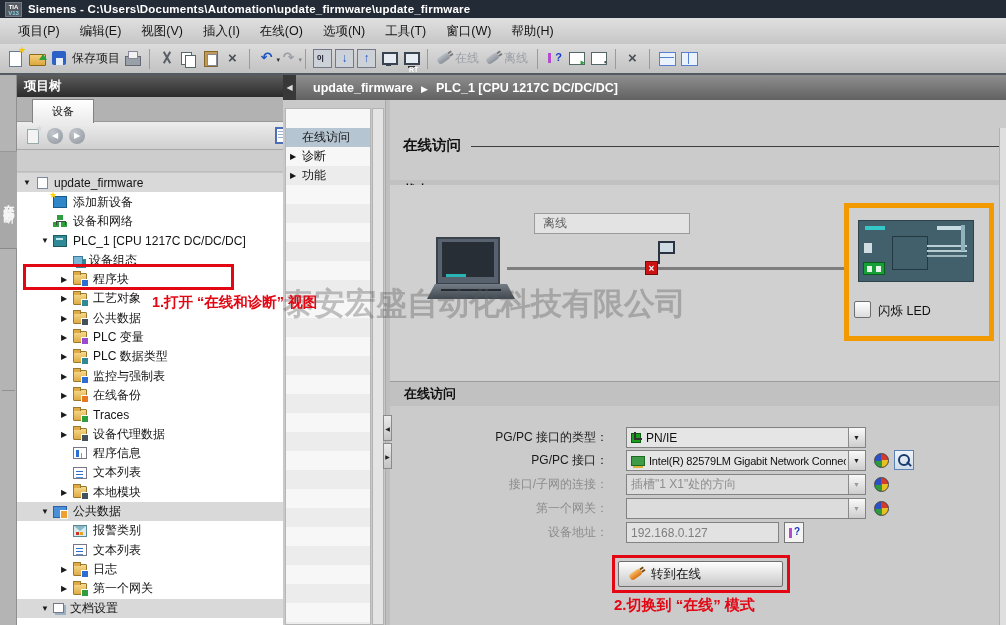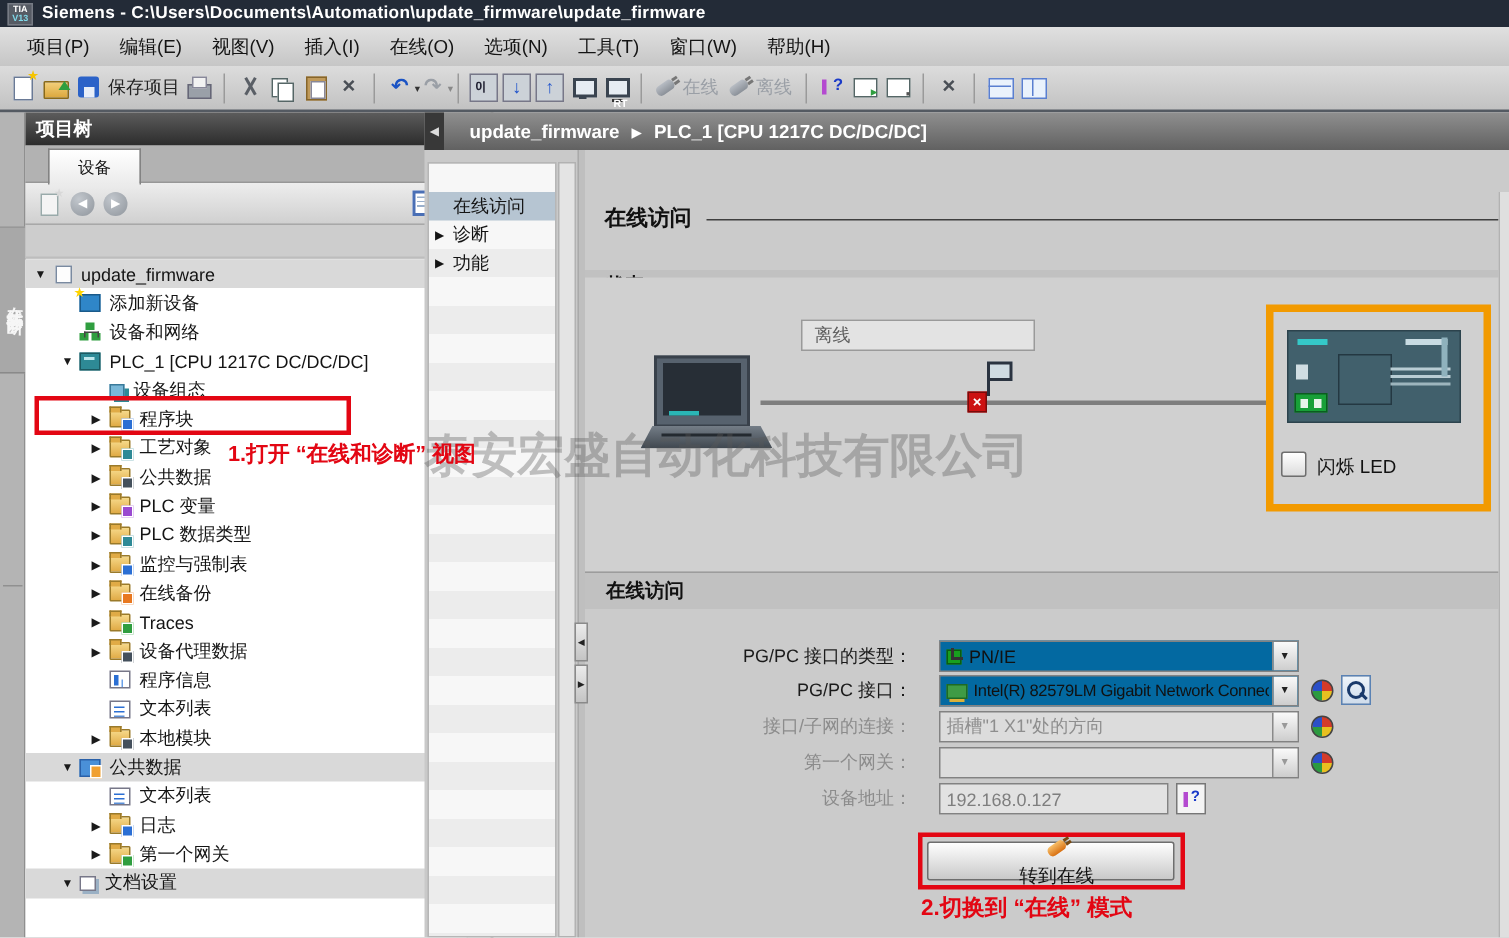--- a/index.html
+++ b/index.html
@@ -196,21 +196,21 @@
   .plc-port{position:absolute;left:4px;bottom:6px;width:22px;height:13px;background:#18a038;border:1px solid #0c5c20;}
   .plc-port::after{content:"";position:absolute;left:3px;top:3px;width:5px;height:6px;background:#e8f4ea;box-shadow:9px 0 0 #e8f4ea;}
   .plc-strip{position:absolute;right:8px;top:4px;width:4px;height:26px;background:#8fb2bd;}
   .cbx{position:absolute;left:464px;top:116px;width:17px;height:17px;background:linear-gradient(#ffffff,#dcdcdc);border:1px solid #6e6e6e;border-radius:2px;}
   .cbx-label{position:absolute;left:488px;top:118px;font-size:12.5px;color:#111;}
 
   
   .frow{position:absolute;left:0;right:0;height:21px;}
   .flabel{position:absolute;left:0;width:218px;text-align:right;font-size:12px;line-height:21px;color:#1a1a1a;white-space:nowrap;}
   .frow.dis .flabel{color:#8c8c8c;}
-  .ffield{position:absolute;left:236px;top:0;width:240px;height:21px;background:#0369a1;border:1px solid #828282;
+  .ffield{position:absolute;left:236px;top:0;width:240px;height:21px;background:#e5e5e5;border:1px solid #828282;
           display:flex;align-items:center;padding:0 19px 0 4px;gap:4px;font-size:12px;color:#111;overflow:hidden;}
   .frow.dis .ffield{background:#dcdcdc;color:#8e8e8e;}
   .frow.dim .ffield{background:#e2e2e2;color:#7e7e7e;}
   .fval{white-space:nowrap;overflow:hidden;}
   .fval.small{font-size:11px;letter-spacing:-0.2px;}
   .dd{position:absolute;right:0;top:0;width:17px;bottom:0;background:linear-gradient(#fafafa,#cdcdcd);border-left:1px solid #8a8a8a;}
   .dd::after{content:"▼";position:absolute;left:4px;top:6px;font-size:7px;color:#222;}
   .frow.dis .dd::after{color:#999;}
   .fi-pnie{width:11px;height:11px;position:relative;flex:none;}
   .fi-pnie::before{content:"";position:absolute;left:0;bottom:0;width:8px;height:8px;background:#18a01e;border:1px solid #0c5c10;}
@@ -222,21 +222,21 @@
   .magbtn{position:absolute;left:504px;top:0;width:20px;height:20px;background:linear-gradient(#eef4fa,#cfdceb);border:1px solid #5a82b4;}
   .magbtn::before{content:"";position:absolute;left:3px;top:3px;width:8px;height:8px;border:2px solid #1a3a6b;border-radius:50%;}
   .magbtn::after{content:"";position:absolute;right:3px;bottom:2px;width:2px;height:6px;background:#1a3a6b;transform:rotate(-45deg);}
   .accbtn{position:absolute;left:394px;top:0;width:20px;height:21px;background:#f4f4f4;border:1px solid #777;}
   .accbtn::before{content:"";position:absolute;left:4px;top:5px;width:3px;height:10px;background:#b44ad0;}
   .accbtn::after{content:"?";position:absolute;right:3px;top:3px;color:#1a3ac8;font-weight:bold;font-size:10px;}
 
   .gobox{position:absolute;left:222px;top:455px;width:178px;height:38px;border:3px solid #e30613;}
   .gobtn{position:absolute;left:228px;top:461px;width:165px;height:26px;background:linear-gradient(#fefefe,#c9c9c9);
          border:1px solid #6e6e6e;border-radius:2px;display:flex;align-items:center;gap:7px;padding-left:8px;
-         font-size:12.5px;color:#111;flex-direction:column;}
+         font-size:12.5px;color:#111;}
   .note2{position:absolute;left:224px;top:496px;color:#e30613;font-size:15px;font-weight:bold;white-space:nowrap;z-index:60;}
   .main-scroll{position:absolute;right:0;top:28px;width:7px;bottom:0;background:#dfdfdf;border-left:1px solid #b2b2b2;}
 
   
   .red-box-tree{position:absolute;left:23px;top:264px;width:211px;height:26px;border:3px solid #e30613;z-index:60;}
   .note1{position:absolute;left:152px;top:293px;color:#e30613;font-size:14.5px;font-weight:bold;white-space:nowrap;z-index:60;}
   .watermark{position:absolute;left:283px;top:283px;font-size:31px;font-weight:bold;color:rgba(88,88,88,0.36);
              white-space:nowrap;z-index:55;pointer-events:none;text-align:center;}
 </style>
 </head>
@@ -405,20 +405,25 @@
         </div>
       <div class="trow lv2">
           <span class="arr">▶</span>
           <span class="ti folder b-dark"></span>
           <span>本地模块</span>
         </div>
       <div class="trow lv1 group">
           <span class="arr">▼</span>
           <span class="ti ic-commondata"></span>
           <span>公共数据</span>
+        </div>
+      <div class="trow lv2">
+          <span class="arr"></span>
+          <span class="ti ic-alarm"></span>
+          <span>报警类别</span>
         </div>
       <div class="trow lv2">
           <span class="arr"></span>
           <span class="ti ic-textlist"></span>
           <span>文本列表</span>
         </div>
       <div class="trow lv2">
           <span class="arr">▶</span>
           <span class="ti folder b-blue"></span>
           <span>日志</span>

